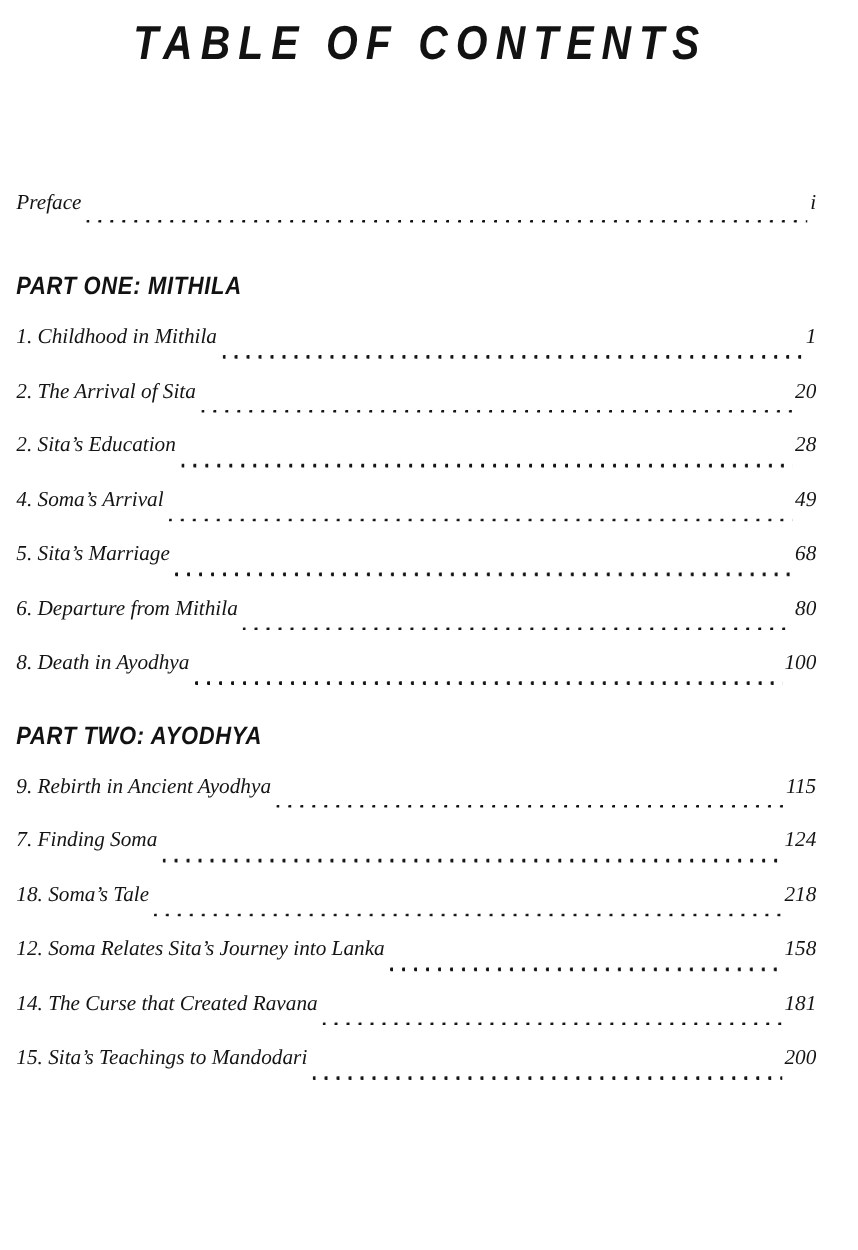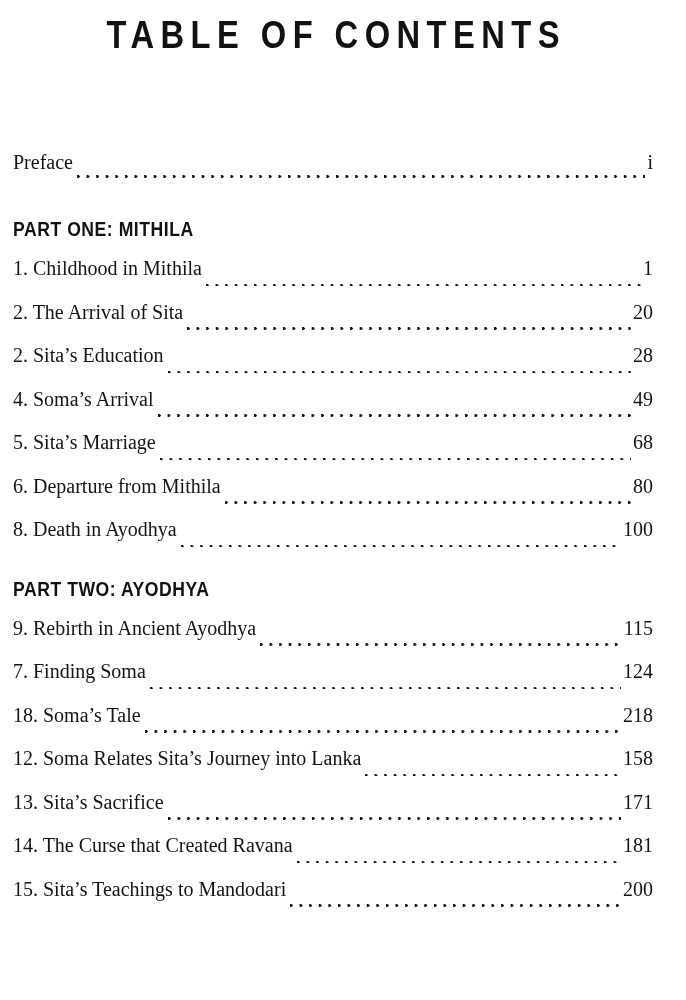--- a/index.html
+++ b/index.html
@@ -12,20 +12,21 @@
   .page {
     position: relative;
     width: 686px;
     height: 1000px;
     background: #ffffff;
     overflow: hidden;
     box-sizing: border-box;
     padding: 0 33px 0 13px;
     font-family: "Liberation Serif", "DejaVu Serif", serif;
     color: #111111;
+    font-style: italic;
     -webkit-font-smoothing: antialiased;
   }
 
   
   .page-title {
     margin: 0;
     padding-top: 13px;
     text-align: center;
     font-family: "Liberation Sans", "DejaVu Sans", sans-serif;
     font-weight: bold;
@@ -56,21 +57,21 @@
     transform: scaleX(0.88);
     transform-origin: left center;
     white-space: nowrap;
   }
 
   
   .toc-row {
     display: flex;
     align-items: baseline;
     width: 100%;
-    font-size: 20px;
+    font-size: 17px;
     line-height: 43.5px;
     color: #141414;
     white-space: nowrap;
     overflow: hidden;
   }
 
   .toc-label {
     flex: 0 1 auto;
     overflow: hidden;
     text-overflow: clip;
@@ -184,25 +185,20 @@
     <span class="toc-label">18. Soma’s Tale</span>
     <span class="toc-leader"></span>
     <span class="toc-page">218</span>
   </div>
   <div class="toc-row">
     <span class="toc-label">12. Soma Relates Sita’s Journey into Lanka</span>
     <span class="toc-leader"></span>
     <span class="toc-page">158</span>
   </div>
   <div class="toc-row">
-    <span class="toc-label">13. Sita’s Sacrifice</span>
-    <span class="toc-leader"></span>
-    <span class="toc-page">171</span>
-  </div>
-  <div class="toc-row">
     <span class="toc-label">14. The Curse that Created Ravana</span>
     <span class="toc-leader"></span>
     <span class="toc-page">181</span>
   </div>
   <div class="toc-row">
     <span class="toc-label">15. Sita’s Teachings to Mandodari</span>
     <span class="toc-leader"></span>
     <span class="toc-page">200</span>
   </div>
 

